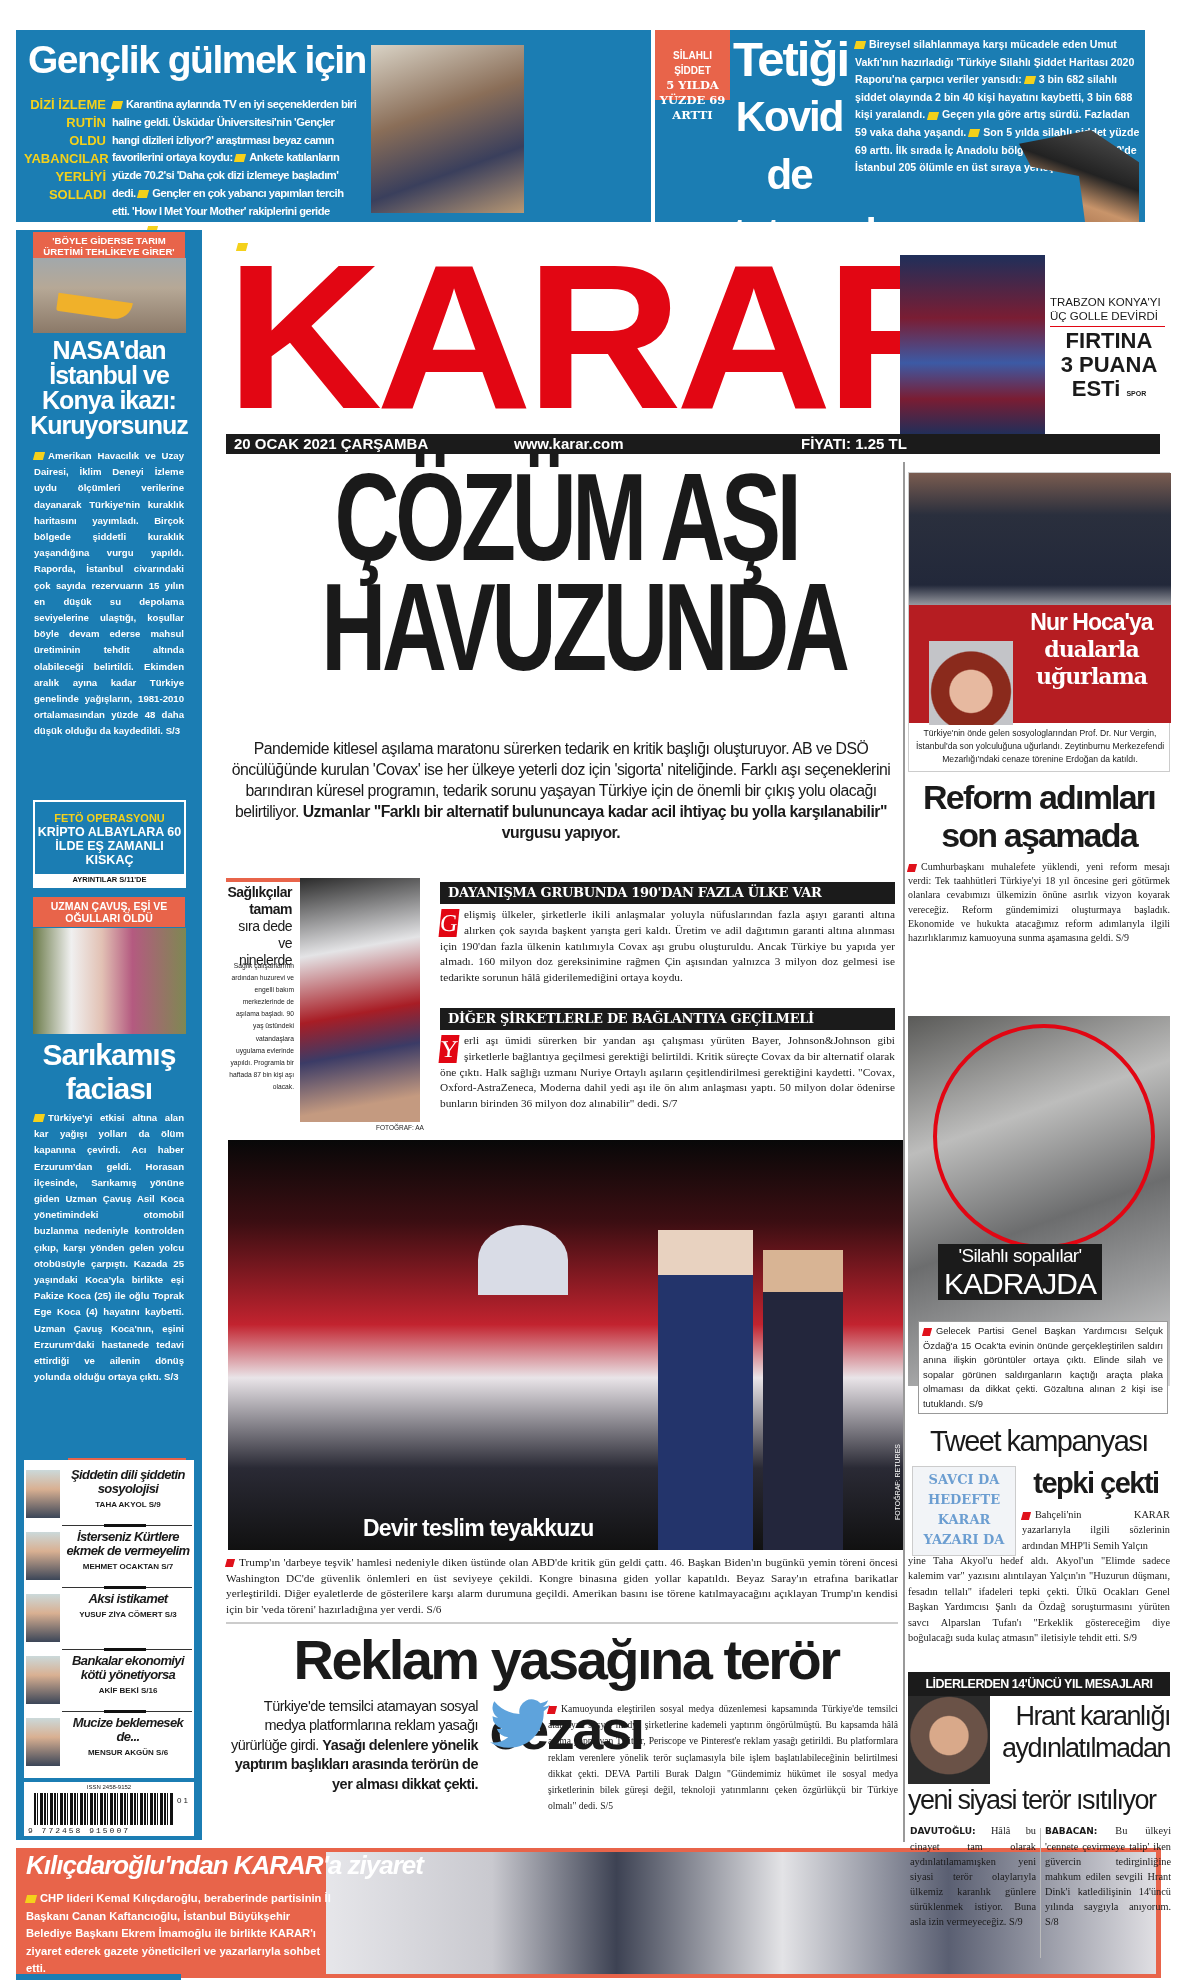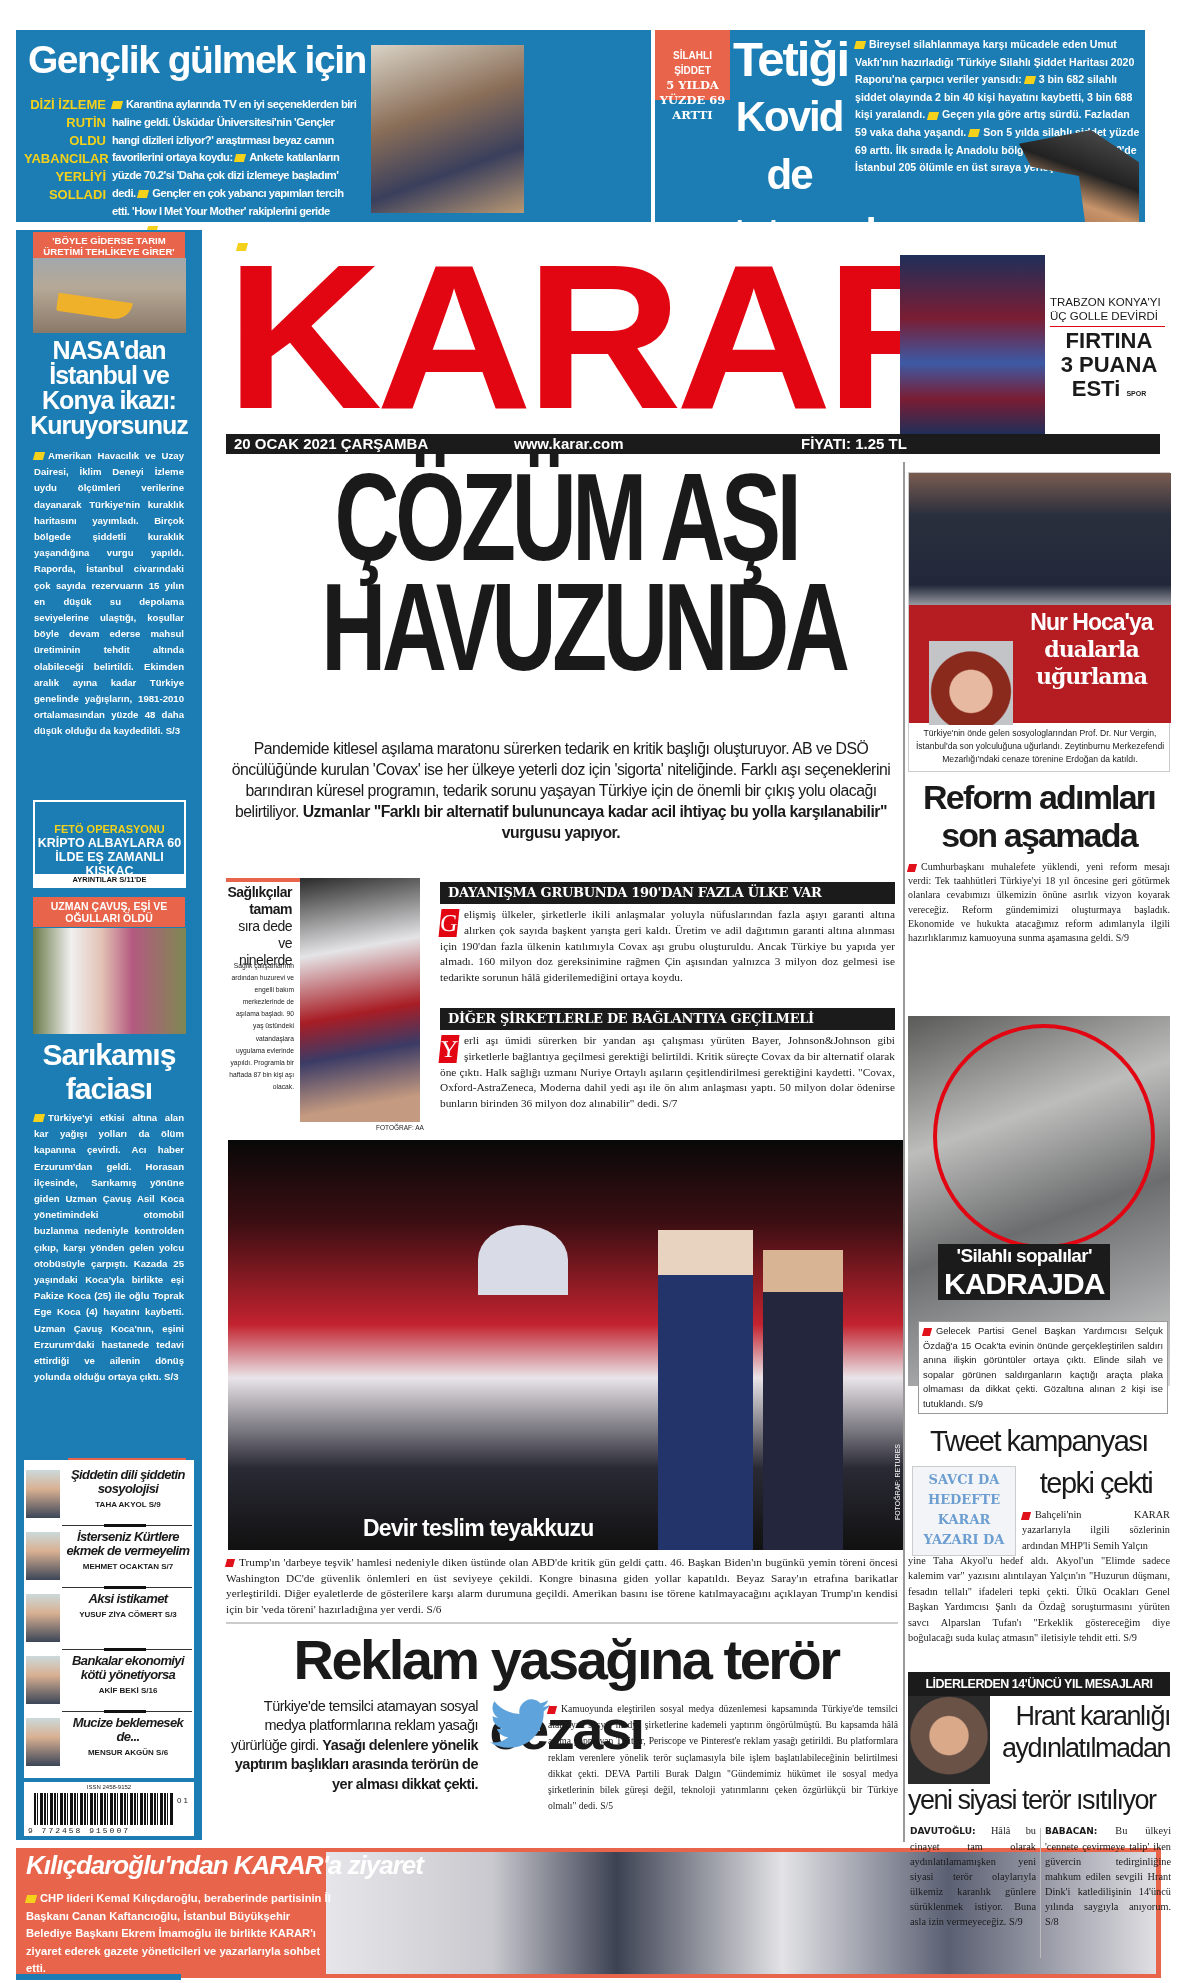--- a/index.html
+++ b/index.html
@@ -23,21 +23,21 @@
 #top-right .big{position:absolute;left:78px;top:0;width:112px;color:#fff;font-weight:bold;font-size:49px;line-height:58px;text-align:center;letter-spacing:-2px}
 #top-right .txt{position:absolute;left:200px;top:6px;width:287px;color:#fff;font-weight:bold;font-size:10.6px;line-height:17.6px}
 #top-right .gun{position:absolute;right:6px;top:100px;width:120px;height:92px;background:linear-gradient(200deg,#555 0%,#222 45%,#c8946a 70%,#a06a46 100%);clip-path:polygon(0 15%,60% 0,100% 35%,100% 100%,55% 100%,50% 50%,10% 40%)}
 
 
 #left-col{left:16px;top:230px;width:186px;height:1610px}
 .lc-ban{position:absolute;left:17px;width:152px;background:#e8644a;color:#fff;text-align:center;font-weight:bold;font-size:9.6px;line-height:11px;padding:3px 2px}
 .lc-h{position:absolute;left:0;width:186px;text-align:center;color:#fff;font-weight:bold;letter-spacing:-1px}
 .lc-txt{position:absolute;left:18px;width:150px;color:#fff;font-weight:bold;font-size:9.6px;line-height:16.2px;text-align:justify}
 #feto{position:absolute;left:17px;top:570px;width:153px;height:88px;border:2px solid #fff;text-align:center;color:#fff;font-weight:bold}
-#feto .k{color:#f4d11b;font-size:11px;line-height:13px;margin-top:21px}
+#feto .k{color:#f4d11b;font-size:11px;line-height:13px;margin-top:10px}
 #feto .t{font-size:12.5px;line-height:14px}
 #feto .more{position:absolute;left:0;bottom:0;width:100%;background:#fff;color:#111;font-size:7.5px;line-height:12px}
 #columnists{position:absolute;left:8px;top:1230px;width:170px;height:318px;background:#fff}
 .col-item{position:absolute;left:0;width:170px;height:62px}
 .col-item .face{position:absolute;left:2px;top:6px;width:34px;height:48px;background:linear-gradient(180deg,#cbd9da 0%,#d9b092 40%,#3b4658 100%)}
 .col-item .t{position:absolute;left:38px;top:4px;width:132px;text-align:center;font-style:italic;font-weight:bold;font-size:13px;line-height:14px;letter-spacing:-0.6px}
 .col-item .a{display:block;font-style:normal;font-size:8px;letter-spacing:0;margin-top:2px}
 .col-item .sep{position:absolute;left:38px;bottom:0;width:130px;height:1px;background:#333}
 .col-item .sep::after{content:"";position:absolute;left:42px;top:-1px;width:42px;height:3px;background:#111}
 #barcode{position:absolute;left:8px;top:1552px;width:170px;height:54px;background:#fff}
@@ -103,27 +103,27 @@
 #nur .red{position:absolute;left:0;top:132px;width:262px;height:118px;background:#b61d22}
 #nur .face{left:20px;top:168px;width:84px;height:84px;background:radial-gradient(circle at 50% 60%,#e7b9a0 0 32%,#8a2a1c 34% 60%,#c3c4c8 62%)}
 #nur h3{position:absolute;left:105px;top:136px;width:155px;text-align:center;color:#fff;font-weight:bold;line-height:27px}
 #nur h3 .a{font-size:23px;display:block;letter-spacing:-1px}
 #nur h3 .b{font-family:"DejaVu Serif",serif;font-size:22px;display:block;letter-spacing:-1px}
 #nur .cap{position:absolute;left:4px;top:254px;width:254px;text-align:center;font-size:8.6px;line-height:13px}
 #reform-h{left:908px;top:778px;width:262px;text-align:center;font-weight:bold;font-size:34px;line-height:38px;letter-spacing:-1.8px}
 #reform-txt{left:908px;top:860px;width:262px;font-family:"Liberation Serif",serif;font-size:10px;line-height:14.2px;text-align:justify}
 #silahli{left:908px;top:1016px;width:262px;height:370px;background:linear-gradient(160deg,#5a5a58 0%,#bdbdbc 30%,#6c6d6e 55%,#999a9b 75%,#d8d8d8 100%)}
 #silahli .ring{position:absolute;left:25px;top:8px;width:222px;height:225px;border:4px solid #e20613;border-radius:50%}
-#silahli .tag{position:absolute;left:30px;top:228px;background:#1b1b1b;color:#fff;font-weight:bold;text-align:center;padding:0 6px}
+#silahli .tag{position:absolute;left:30px;top:228px;background:#1b1b1b;color:#fff;font-weight:normal;text-align:center;padding:0 6px}
 #silahli .tag .a{display:block;font-size:19px;line-height:24px;letter-spacing:-.7px}
 #silahli .tag .b{display:block;font-size:30px;line-height:32px;letter-spacing:-1px}
 #silahli .box{position:absolute;left:10px;top:305px;width:250px;background:#fff;border:1px solid #999;font-size:9.4px;line-height:14.5px;padding:2px 4px;text-align:justify}
 #tweet-h1{left:908px;top:1424px;width:262px;text-align:center;font-weight:normal;font-size:29px;line-height:34px;letter-spacing:-1.5px}
 #savci{left:912px;top:1466px;width:104px;height:90px;border:1px solid #ccc;background:#f2f4f7;color:#6c9ed1;text-align:center;font-family:"DejaVu Serif",serif;font-weight:bold;font-size:13px;line-height:20px;padding-top:3px}
-#tweet-h2{left:1022px;top:1466px;width:148px;text-align:center;font-weight:normal;font-size:29px;line-height:34px;letter-spacing:-1.5px}
+#tweet-h2{left:1022px;top:1466px;width:148px;text-align:center;font-weight:bold;font-size:29px;line-height:34px;letter-spacing:-1.5px}
 #tweet-txt1{left:1022px;top:1507px;width:148px;font-family:"Liberation Serif",serif;font-size:10.3px;line-height:15.4px;text-align:justify}
 #tweet-txt2{left:908px;top:1553px;width:262px;font-family:"Liberation Serif",serif;font-size:10.3px;line-height:15.4px;text-align:justify}
 #hrant-kick{left:908px;top:1672px;width:262px;height:24px;background:#1b1b1b;color:#fff;text-align:center;font-weight:bold;font-size:12.5px;line-height:24px;letter-spacing:-.5px}
 #hrant-pic{left:908px;top:1696px;width:82px;height:88px;background:radial-gradient(circle at 50% 45%,#d9a98a 0 30%,#6a5247 32% 60%,#2b2b2b 62%)}
 #hrant-h{left:985px;top:1700px;width:185px;text-align:right;font-size:27px;line-height:32px;letter-spacing:-1.5px}
 #hrant-h2{left:908px;top:1784px;width:262px;text-align:left;font-size:27px;line-height:32px;letter-spacing:-1.5px}
 .quote{position:absolute;top:1823px;width:126px;font-family:"Liberation Serif",serif;font-size:10.3px;line-height:15px;text-align:justify}
 .quote b{font-family:"DejaVu Sans",sans-serif;font-size:9px}
 #q-sep{left:1040px;top:1828px;width:1px;height:130px;background:#bbb}
 </style>

